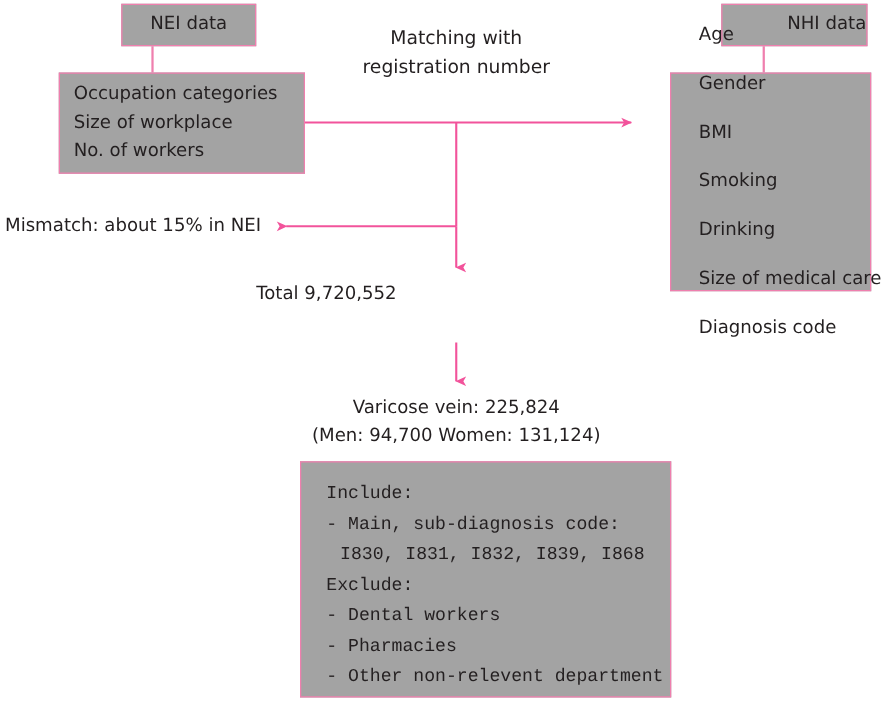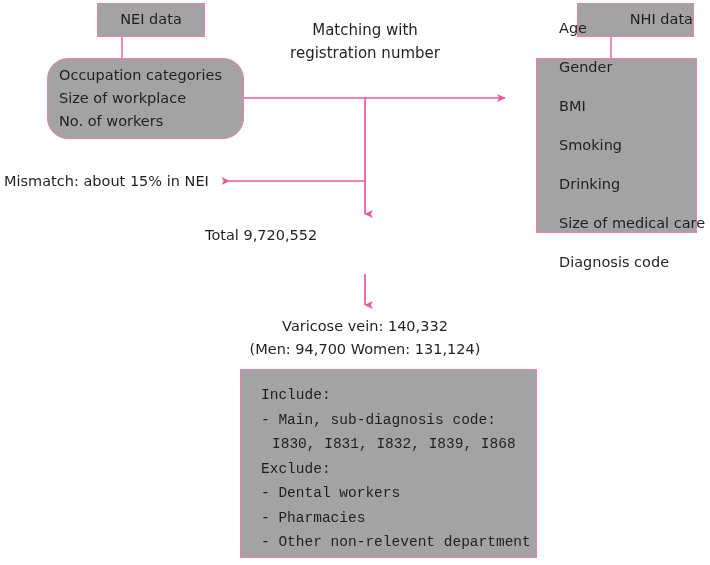--- a/index.html
+++ b/index.html
@@ -48,21 +48,20 @@
   #nhi-data-box {
     left: 553px; top: 3px; width: 117px; height: 34px; align-items: flex-end;
   }
   #nei-data-box .box-line,
   #nhi-data-box .box-line { font-size: 14.5px; }
 
   
   #nei-detail-box {
     left: 23px; top: 58px; width: 197px; height: 81px;
     padding-left: 11px;
-    border-radius: 21px;
   }
   #nhi-detail-box {
     left: 512px; top: 58px; width: 161px; height: 175px;
     padding-left: 22px;
     gap: 16px;
   }
   #nei-detail-box .box-line { line-height: 23px; }
   #nhi-detail-box .box-line { line-height: 23px; }
 
   
@@ -178,21 +177,21 @@
     <div>registration number</div>
   </div>
 
   <div class="label" id="mismatch-label">Mismatch: about 15% in NEI</div>
 
   <div class="label" id="total-label">
     <div>Total 9,720,552</div>
   </div>
 
   <div class="label" id="varicose-label">
-    <div>Varicose vein: 140,332</div>
+    <div>Varicose vein: 225,824</div>
     <div>(Men: 94,700   Women: 131,124)</div>
   </div>
 
   <div class="box" id="criteria-box">
     <div class="box-line">Include:</div>
     <div class="box-line">- Main, sub-diagnosis code:</div>
     <div class="box-line indent-line">I830, I831, I832, I839, I868</div>
     <div class="box-line">Exclude:</div>
     <div class="box-line">- Dental workers</div>
     <div class="box-line">- Pharmacies</div>

